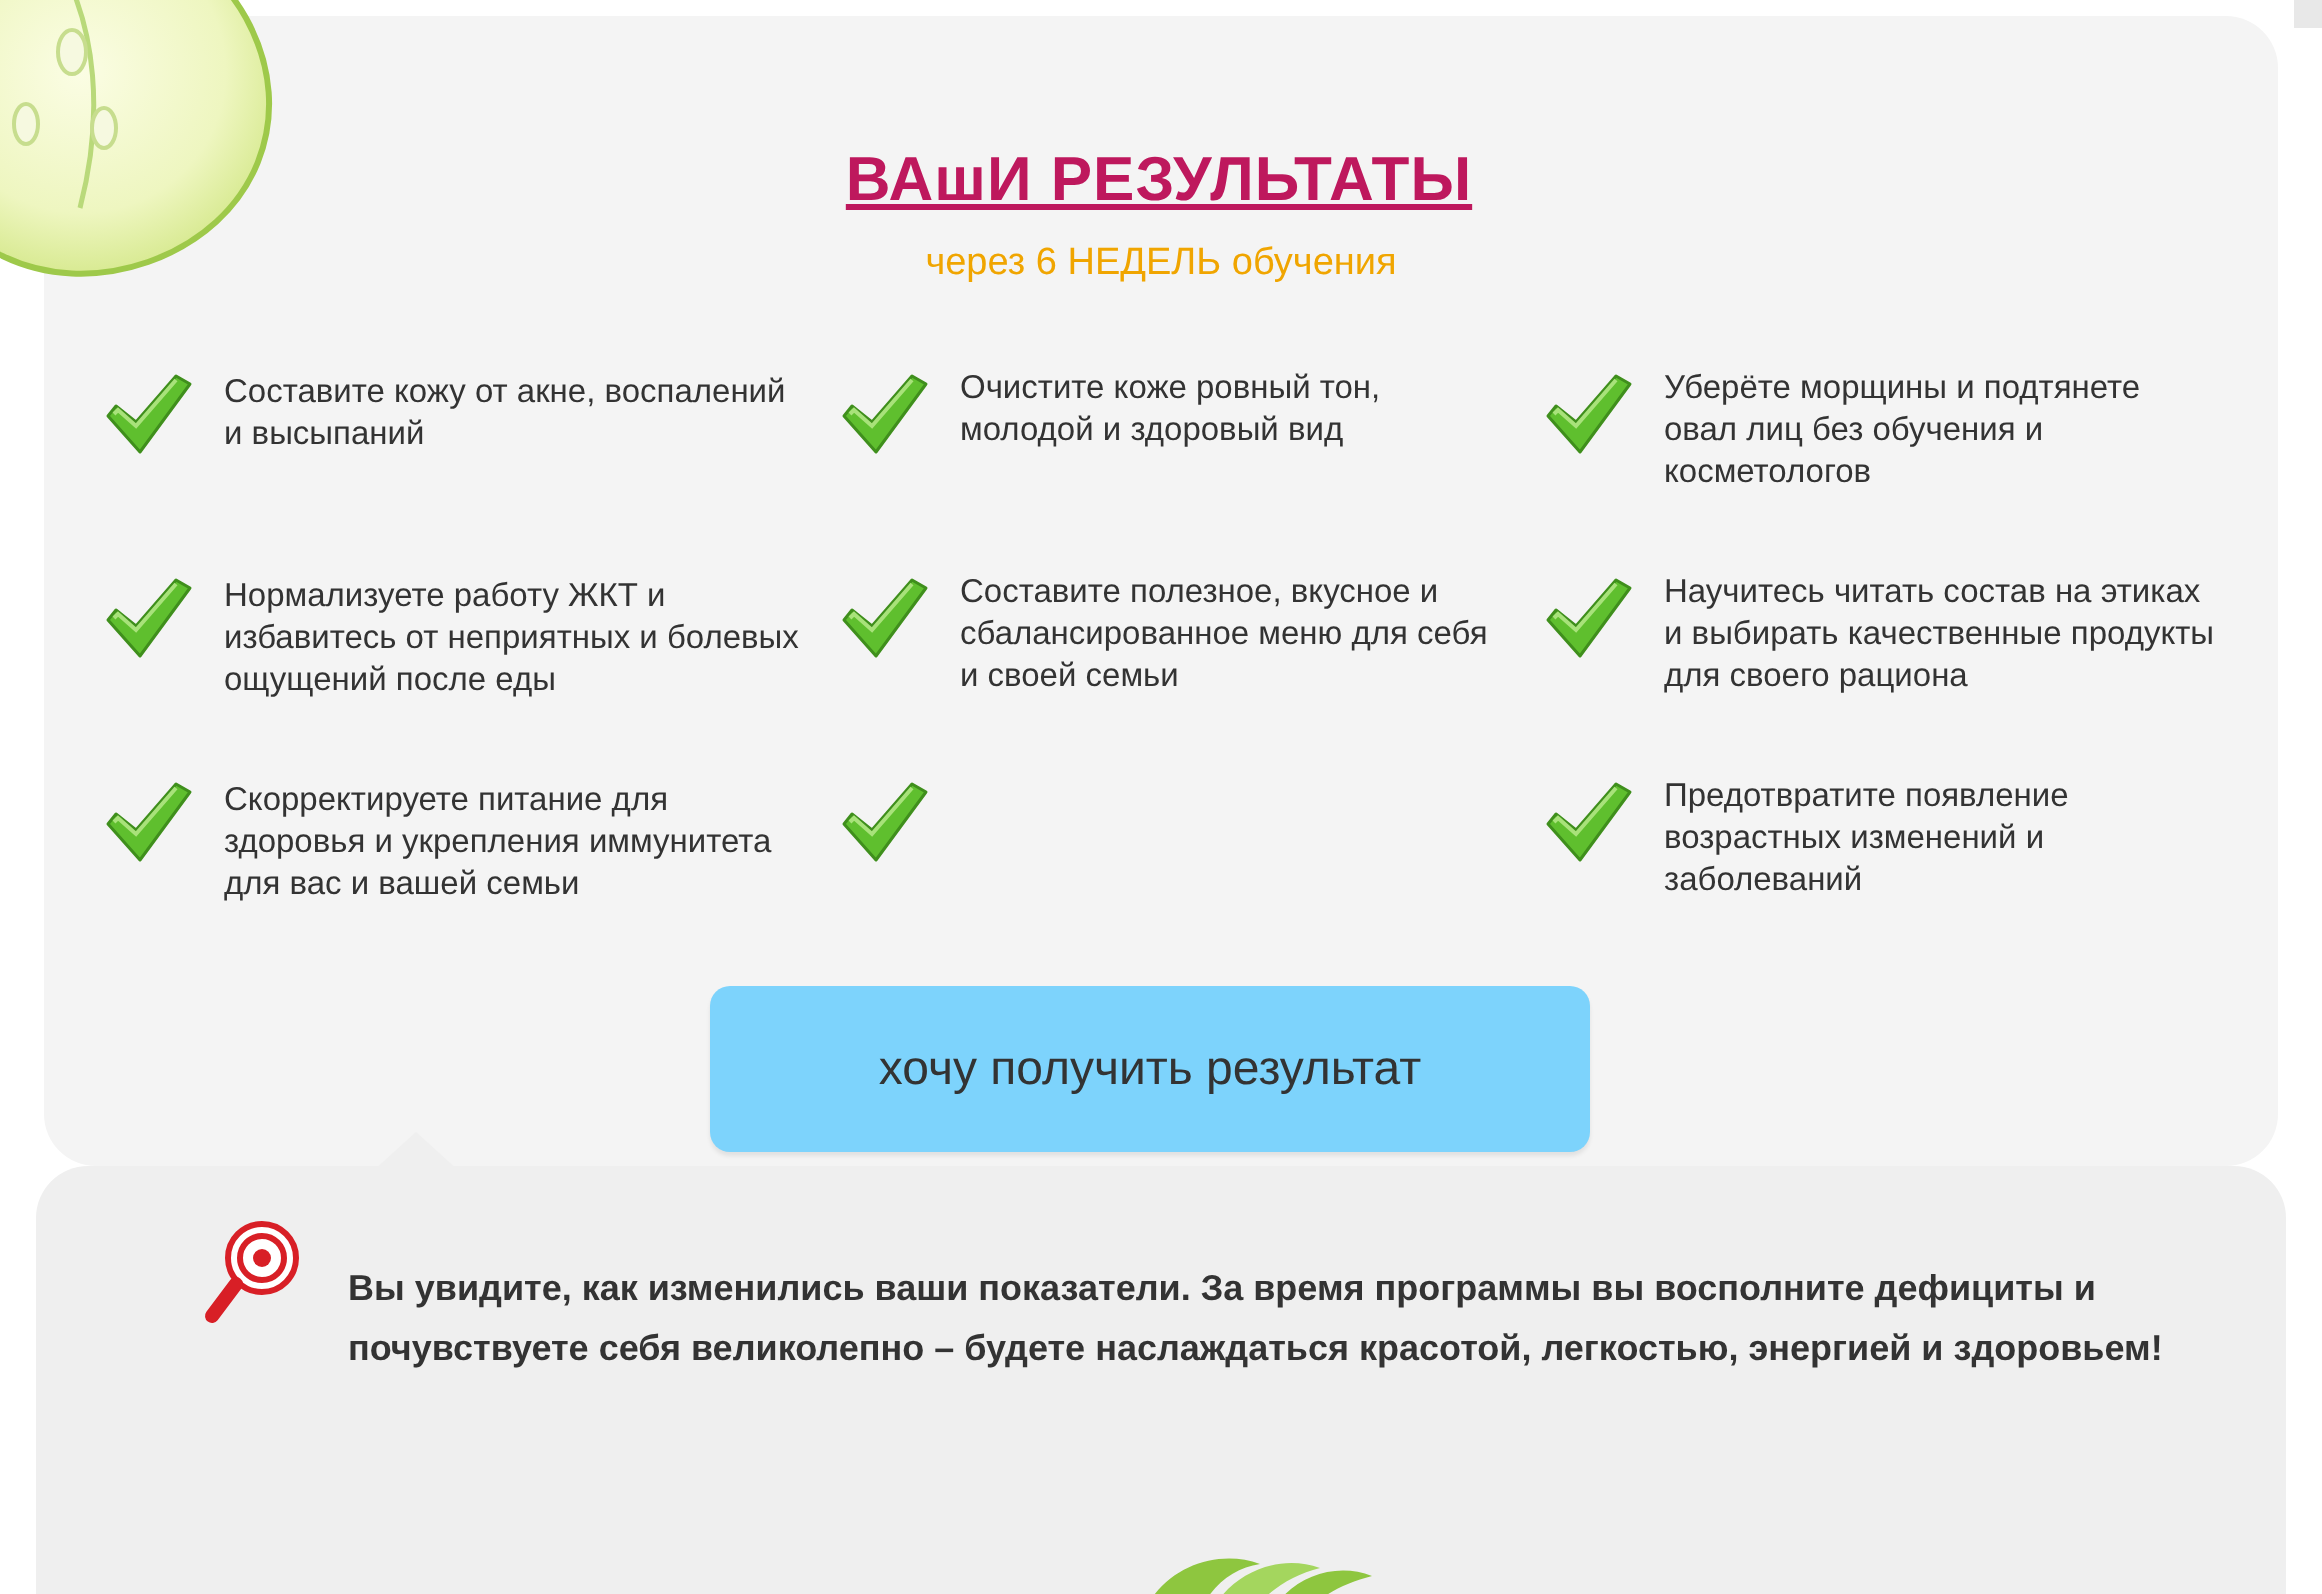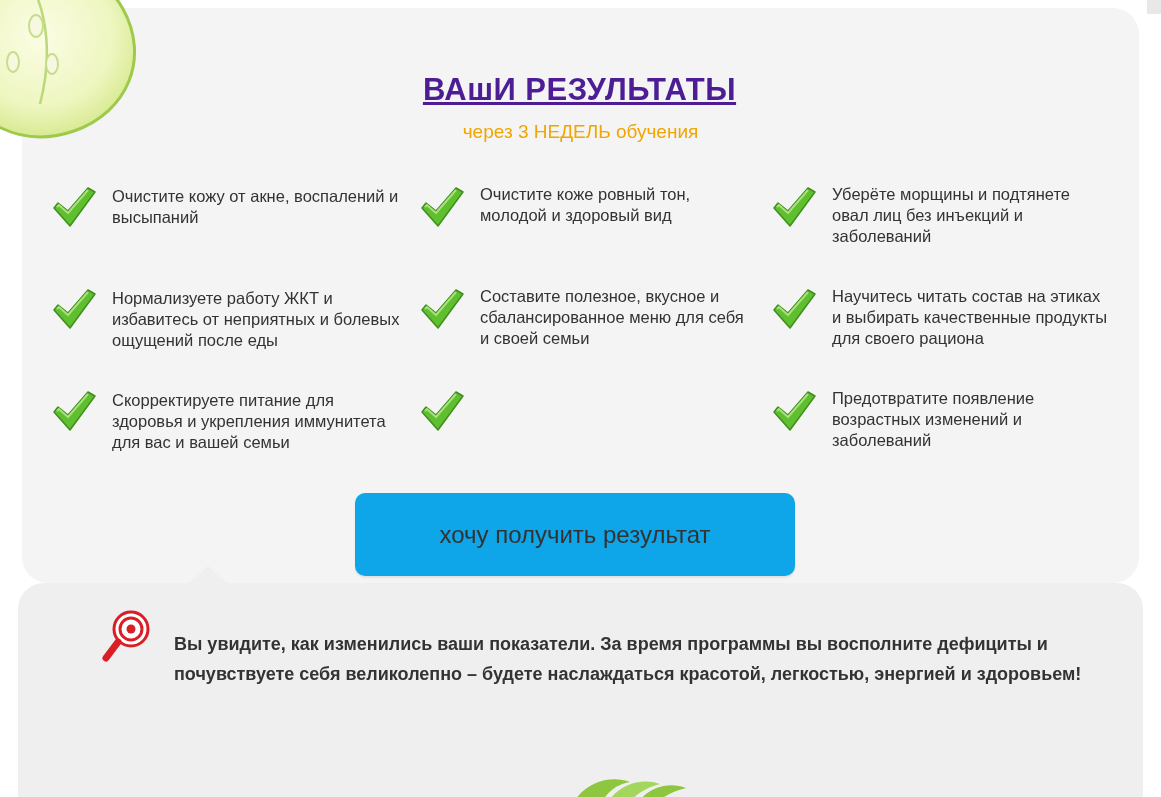--- a/index.html
+++ b/index.html
@@ -40,21 +40,21 @@
 
   
   .headline {
     position: absolute;
     left: 0;
     top: 72px;
     width: 1159px;
     text-align: center;
     font-size: 31px;
     font-weight: bold;
-    color: #4c1d95;
+    color: #be185d;
     text-decoration: underline;
     letter-spacing: 0.5px;
   }
   .subhead {
     position: absolute;
     left: 0;
     top: 121px;
     width: 1161px;
     text-align: center;
     font-size: 19px;
@@ -95,21 +95,21 @@
   .col2 .cell-text { padding-top: 4px; }
   .col3 .cell-text { padding-top: 4px; }
 
   
   .cta {
     position: absolute;
     left: 355px;
     top: 493px;
     width: 440px;
     height: 83px;
-    background: #0ea5e9;
+    background: #7dd3fc;
     border: none;
     border-radius: 10px;
     font-family: "Liberation Sans", sans-serif;
     font-size: 24px;
     color: #333333;
     cursor: pointer;
     box-shadow: 0 2px 2px rgba(0,0,0,0.08);
   }
 
   
@@ -188,46 +188,46 @@
   </defs>
   <path d="M10 0 C 60 -6 120 10 145 55 C 172 104 150 158 96 177 C 44 195 -6 170 -24 120 C -40 72 -32 18 10 0 Z" fill="url(#appleg)" stroke="#9ec94a" stroke-width="3"></path>
   <path d="M52 28 C 70 60 74 104 62 150" stroke="#b9d97a" stroke-width="2.5" fill="none"></path>
   <ellipse cx="58" cy="72" rx="7" ry="11" fill="#f6f9e0" stroke="#c7dd8e" stroke-width="2"></ellipse>
   <ellipse cx="74" cy="110" rx="6" ry="10" fill="#f6f9e0" stroke="#c7dd8e" stroke-width="2"></ellipse>
   <ellipse cx="35" cy="108" rx="6" ry="10" fill="#f6f9e0" stroke="#c7dd8e" stroke-width="2"></ellipse>
   <path d="M60 20 C 66 6 82 0 92 2" stroke="#7d5a2a" stroke-width="4" fill="none" stroke-linecap="round"></path>
 </svg>
 
 <div class="headline">ВАшИ РЕЗУЛЬТАТЫ</div>
-<div class="subhead">через 3 НЕДЕЛЬ обучения</div>
+<div class="subhead">через 6 НЕДЕЛЬ обучения</div>
 
 <div class="grid">
 
   <div class="cell col1">
     <svg class="check" viewBox="0 0 52 46">
       <path d="M6 24 L10 19 L20 27 L40 4 L47 8 L22 42 Z" fill="#5fbf2e" stroke="#3f8f1c" stroke-width="1.5" stroke-linejoin="round"></path>
       <path d="M9 23 L11 21 L20 29 L40 6" fill="none" stroke="#a8e27a" stroke-width="2"></path>
     </svg>
-    <div class="cell-text">Очистите кожу от акне, воспалений и высыпаний</div>
+    <div class="cell-text">Составите кожу от акне, воспалений и высыпаний</div>
   </div>
 
   <div class="cell col2">
     <svg class="check" viewBox="0 0 52 46">
       <path d="M6 24 L10 19 L20 27 L40 4 L47 8 L22 42 Z" fill="#5fbf2e" stroke="#3f8f1c" stroke-width="1.5" stroke-linejoin="round"></path>
       <path d="M9 23 L11 21 L20 29 L40 6" fill="none" stroke="#a8e27a" stroke-width="2"></path>
     </svg>
     <div class="cell-text">Очистите коже ровный тон, молодой и здоровый вид</div>
   </div>
 
   <div class="cell col3">
     <svg class="check" viewBox="0 0 52 46">
       <path d="M6 24 L10 19 L20 27 L40 4 L47 8 L22 42 Z" fill="#5fbf2e" stroke="#3f8f1c" stroke-width="1.5" stroke-linejoin="round"></path>
       <path d="M9 23 L11 21 L20 29 L40 6" fill="none" stroke="#a8e27a" stroke-width="2"></path>
     </svg>
-    <div class="cell-text">Уберёте морщины и подтянете овал лиц без инъекций и заболеваний</div>
+    <div class="cell-text">Уберёте морщины и подтянете овал лиц без обучения и косметологов</div>
   </div>
 
   <div class="cell col1">
     <svg class="check" viewBox="0 0 52 46">
       <path d="M6 24 L10 19 L20 27 L40 4 L47 8 L22 42 Z" fill="#5fbf2e" stroke="#3f8f1c" stroke-width="1.5" stroke-linejoin="round"></path>
       <path d="M9 23 L11 21 L20 29 L40 6" fill="none" stroke="#a8e27a" stroke-width="2"></path>
     </svg>
     <div class="cell-text">Нормализуете работу ЖКТ и избавитесь от неприятных и болевых ощущений после еды</div>
   </div>
 

